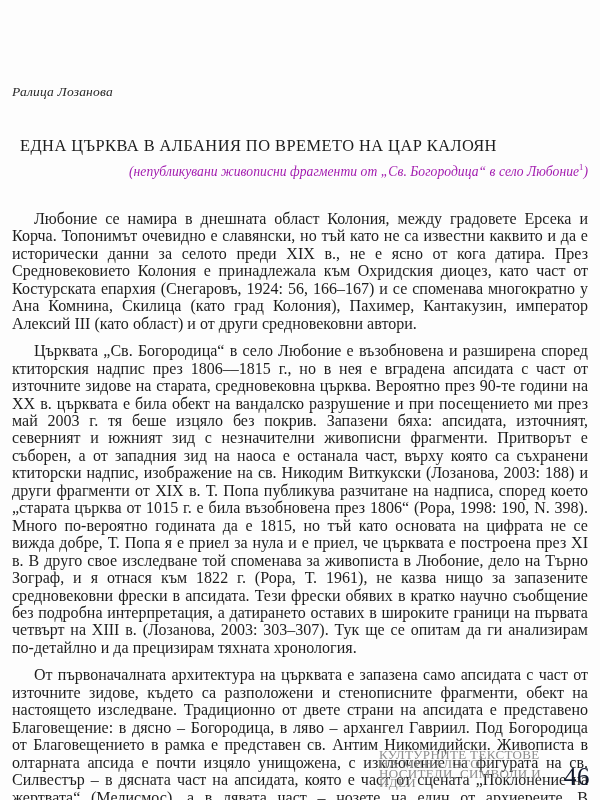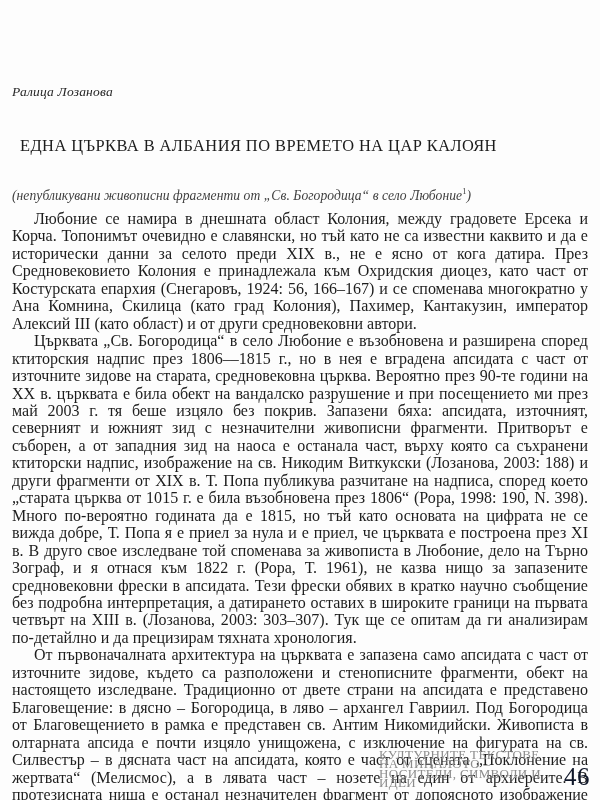--- a/index.html
+++ b/index.html
@@ -53,26 +53,27 @@
   .main-title {
     font-size: 16.4px;
     letter-spacing: 0.45px;
     color: #1c1c1c;
     line-height: 1.2;
     white-space: nowrap;
     font-weight: normal;
     margin: 8px;
   }
   .subtitle {
-    margin-top: 32px;
+    margin-top: 8px;
     font-size: 13.6px;
     font-style: italic;
-    color: #404040;
+    color: #a21caf;
     letter-spacing: 0.05px;
     white-space: nowrap;
+    text-align: right;
   }
   .subtitle sup {
     font-size: 8.5px;
     font-style: normal;
     vertical-align: super;
     line-height: 0;
   }
 
   
   .body-text {
@@ -85,21 +86,21 @@
     margin: 0;
     text-align: justify;
     text-justify: inter-word;
     font-size: 16px;
     line-height: 17.45px;
     color: #1d1d1d;
     text-indent: 22px;
     letter-spacing: 0.02px;
     hyphens: manual;
   }
-  .body-text p + p { margin-top: 0; }
+  .body-text p + p { margin-top: 10px; }
 
   
   .footer {
     position: absolute;
     right: 10px;
     bottom: 12px;
     display: flex;
     align-items: flex-end;
     gap: 10px;
   }

